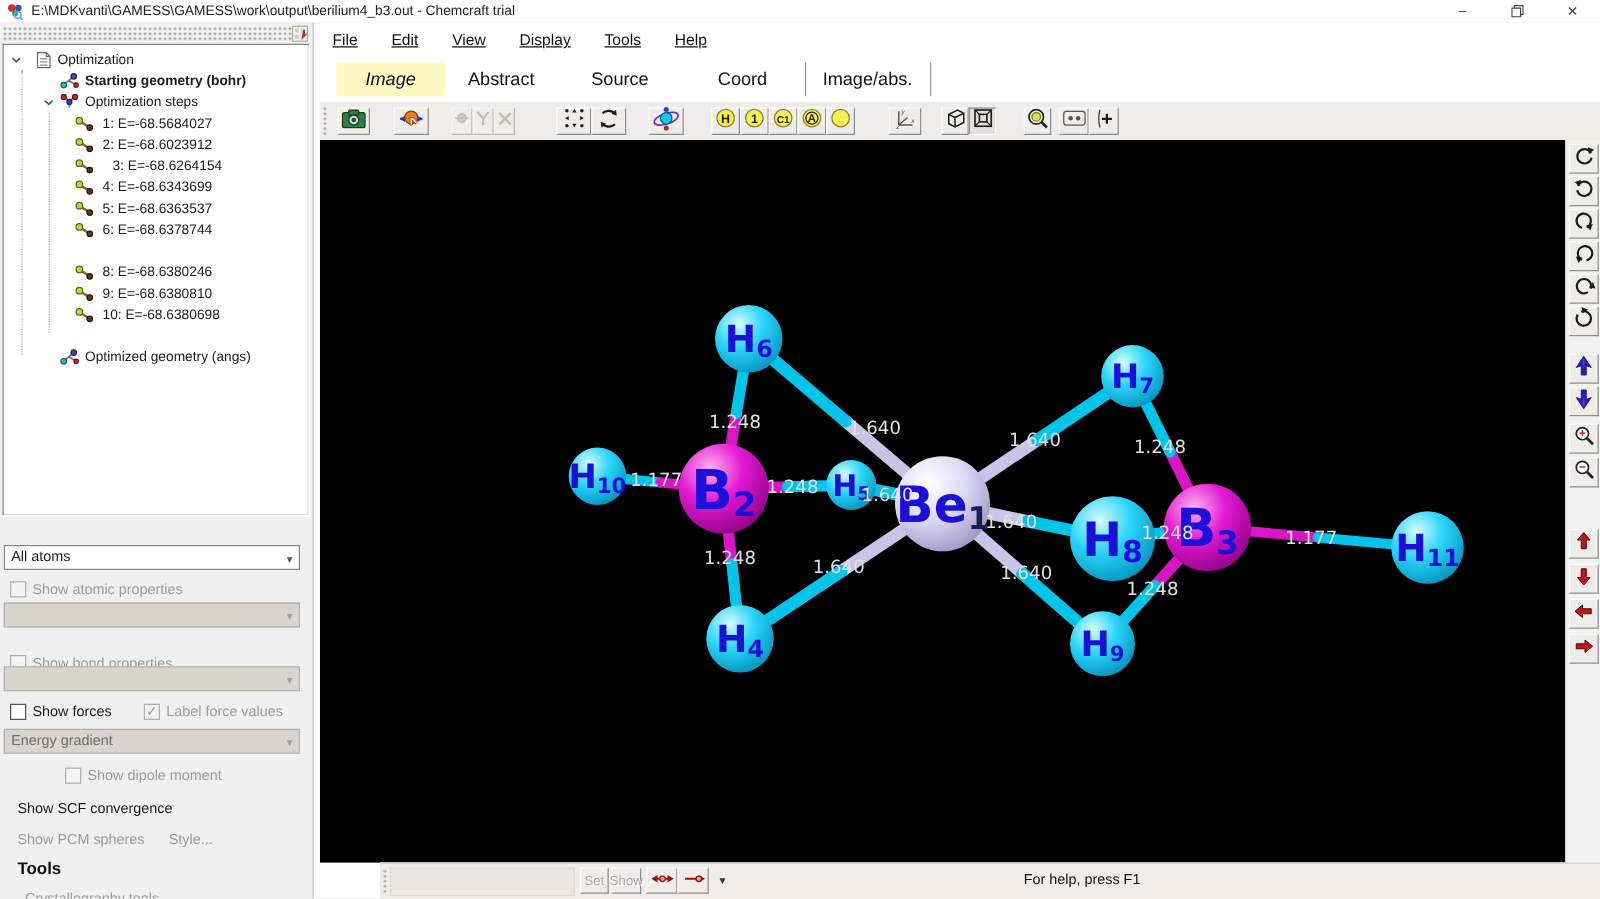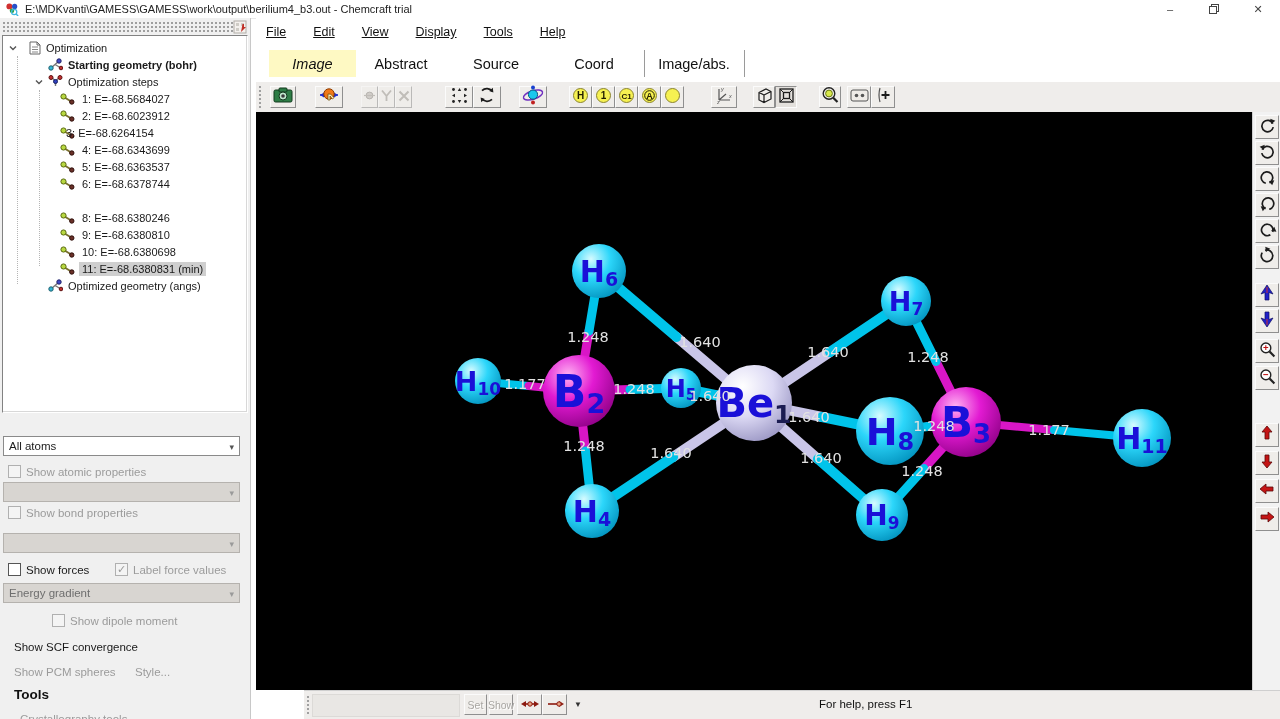--- a/index.html
+++ b/index.html
@@ -181,21 +181,21 @@
           <span class="tree-lbl" style="position:absolute;left:76px">2: E=-68.6023912</span>
         </div>
         <div class="tree-row" style="top: 88px; left: 0px; width: 242px;">
           <span class="tree-ico" style="position:absolute;left:56px">
             <svg width="15" height="12" viewBox="0 0 15 12">
               <line x1="3" y1="3.5" x2="12" y2="9" stroke="#7a7030" stroke-width="2"></line>
               <circle cx="3.5" cy="3.5" r="2.6" fill="#b8d840" stroke="#5a6a10"></circle>
               <circle cx="11.8" cy="9" r="2.2" fill="#6a3028" stroke="#30100c"></circle>
             </svg>
           </span>
-          <span class="tree-lbl" style="position:absolute;left:60px">3: E=-68.6264154</span>
+          <span class="tree-lbl" style="position:absolute;left:84px">3: E=-68.6264154</span>
         </div>
         <div class="tree-row" style="top: 105px; left: 0px; width: 242px;">
           <span class="tree-ico" style="position:absolute;left:56px">
             <svg width="15" height="12" viewBox="0 0 15 12">
               <line x1="3" y1="3.5" x2="12" y2="9" stroke="#7a7030" stroke-width="2"></line>
               <circle cx="3.5" cy="3.5" r="2.6" fill="#b8d840" stroke="#5a6a10"></circle>
               <circle cx="11.8" cy="9" r="2.2" fill="#6a3028" stroke="#30100c"></circle>
             </svg>
           </span>
           <span class="tree-lbl" style="position:absolute;left:76px">4: E=-68.6343699</span>
@@ -242,30 +242,20 @@
         </div>
         <div class="tree-row" style="top: 207px; left: 0px; width: 242px;">
           <span class="tree-ico" style="position:absolute;left:56px">
             <svg width="15" height="12" viewBox="0 0 15 12">
               <line x1="3" y1="3.5" x2="12" y2="9" stroke="#7a7030" stroke-width="2"></line>
               <circle cx="3.5" cy="3.5" r="2.6" fill="#b8d840" stroke="#5a6a10"></circle>
               <circle cx="11.8" cy="9" r="2.2" fill="#6a3028" stroke="#30100c"></circle>
             </svg>
           </span>
           <span class="tree-lbl" style="position:absolute;left:76px">10: E=-68.6380698</span>
-        </div>
-        <div class="tree-row" style="top: 224px; left: 0px; width: 242px;">
-          <span class="tree-ico" style="position:absolute;left:56px">
-            <svg width="15" height="12" viewBox="0 0 15 12">
-              <line x1="3" y1="3.5" x2="12" y2="9" stroke="#7a7030" stroke-width="2"></line>
-              <circle cx="3.5" cy="3.5" r="2.6" fill="#b8d840" stroke="#5a6a10"></circle>
-              <circle cx="11.8" cy="9" r="2.2" fill="#6a3028" stroke="#30100c"></circle>
-            </svg>
-          </span>
-          <span class="tree-lbl sel" style="position:absolute;left:76px">11: E=-68.6380831 (min)</span>
         </div>
         <div class="tree-row" style="top: 241px; left: 0px; width: 242px;">
           <span class="tree-ico" style="position:absolute;left:44px">
             <svg width="15" height="13" viewBox="0 0 15 13">
               <line x1="3" y1="10" x2="11" y2="3" stroke="#777" stroke-width="1.4"></line>
               <line x1="7" y1="6.5" x2="13" y2="10" stroke="#777" stroke-width="1.4"></line>
               <circle cx="3" cy="10" r="2.2" fill="#30b8d8" stroke="#20606e"></circle>
               <circle cx="11" cy="3" r="2.2" fill="#4048c8" stroke="#202468"></circle>
               <circle cx="13" cy="10" r="1.8" fill="#c03030" stroke="#601010"></circle>
             </svg>
@@ -284,21 +274,21 @@
 
       <div class="cbrow" style="left:8px;top:54px;">
         <span class="cb gray"></span>
         <span class="lbl-gray">Show atomic properties</span>
       </div>
       <div class="combo disabled" style="top:71px;">
         <span></span>
         <span class="chev">▾</span>
       </div>
 
-      <div class="cbrow" style="left:8px;top:95px;">
+      <div class="cbrow" style="left:8px;top:113px;">
         <span class="cb gray"></span>
         <span class="lbl-gray">Show bond properties</span>
       </div>
       <div class="combo disabled" style="top:122px;">
         <span></span>
         <span class="chev">▾</span>
       </div>
 
       <div class="cbrow" style="left:8px;top:152px;">
         <span class="cb"></span>

